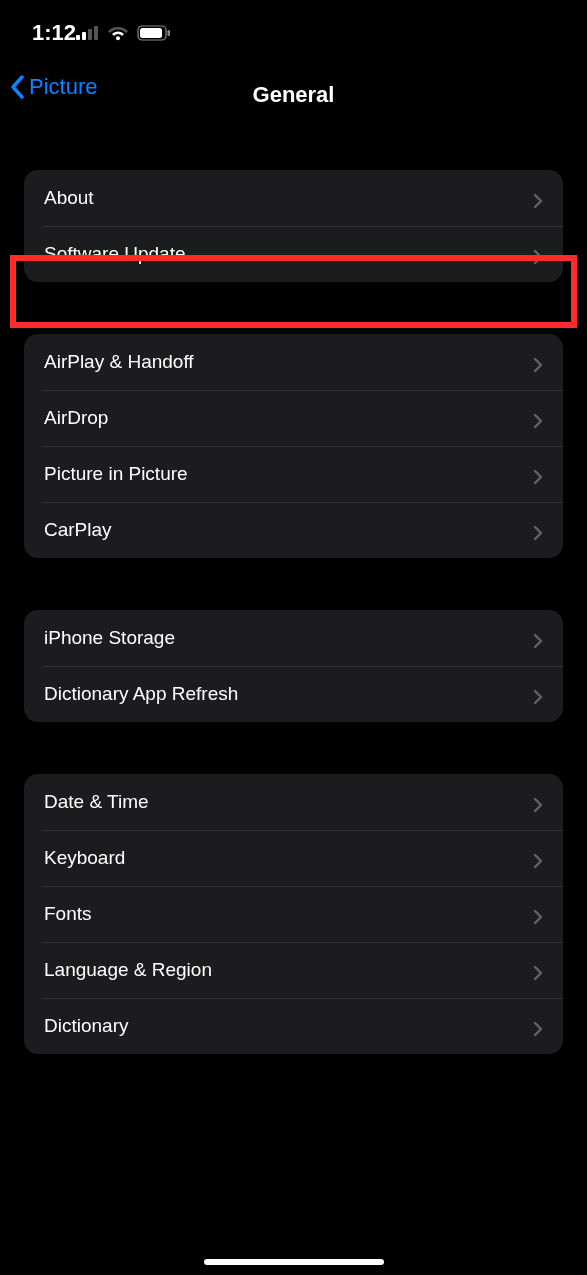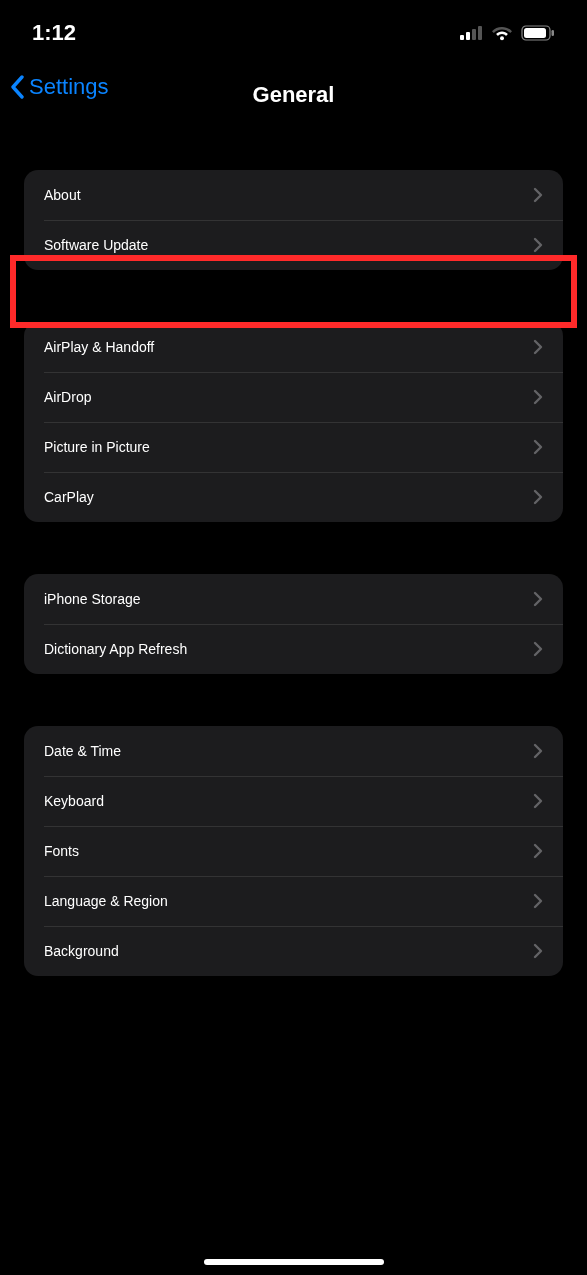--- a/index.html
+++ b/index.html
@@ -12,21 +12,20 @@
   body {
     width: 587px;
     height: 1275px;
     background: #000;
     color: #fff;
     overflow: hidden;
     position: relative;
   }
   .status-bar {
     display: flex;
-    justify-content: space-between;
     align-items: center;
     padding: 16px 32px 10px 32px;
     height: 60px;
   }
   .status-time {
     font-size: 22px;
     font-weight: 600;
   }
   .status-icons {
     display: flex;
@@ -56,24 +55,24 @@
     margin-top: 16px;
   }
   .section {
     background: #1c1c1e;
     margin: 0 24px 52px 24px;
     border-radius: 14px;
     overflow: hidden;
   }
   .row {
     display: flex;
-    align-items: flex-start;
+    align-items: flex-end;
     justify-content: space-between;
     padding: 17px 20px 17px 20px;
-    font-size: 14px;
+    font-size: 19px;
     font-weight: 400;
     position: relative;
   }
   .row + .row::before {
     content: "";
     position: absolute;
     top: 0;
     left: 20px;
     right: 0;
     height: 1px;
@@ -122,21 +121,21 @@
       <rect x="30.5" y="5" width="2.5" height="6" rx="1.2" fill="#888"></rect>
     </svg>
   </div>
 </div>
 
 <div class="nav-bar">
   <div class="back-button">
     <svg width="15" height="24" viewBox="0 0 15 24">
       <polyline points="12,2 3,12 12,22" fill="none" stroke="#0a84ff" stroke-width="3.4" stroke-linecap="round" stroke-linejoin="round"></polyline>
     </svg>
-    <span>Settings</span>
+    <span>Picture</span>
   </div>
   <div class="nav-title">General</div>
 </div>
 
 <div class="section">
   <div class="row">
     <span>About</span>
     <svg class="chev" width="10" height="16" viewBox="0 0 10 16">
         <polyline points="2,2 8,8 2,14" fill="none" stroke="#636366" stroke-width="2.4" stroke-linecap="round" stroke-linejoin="round"></polyline>
       </svg>
@@ -210,21 +209,21 @@
         <polyline points="2,2 8,8 2,14" fill="none" stroke="#636366" stroke-width="2.4" stroke-linecap="round" stroke-linejoin="round"></polyline>
       </svg>
   </div>
   <div class="row">
     <span>Language &amp; Region</span>
     <svg class="chev" width="10" height="16" viewBox="0 0 10 16">
         <polyline points="2,2 8,8 2,14" fill="none" stroke="#636366" stroke-width="2.4" stroke-linecap="round" stroke-linejoin="round"></polyline>
       </svg>
   </div>
   <div class="row">
-    <span>Background</span>
+    <span>Dictionary</span>
     <svg class="chev" width="10" height="16" viewBox="0 0 10 16">
         <polyline points="2,2 8,8 2,14" fill="none" stroke="#636366" stroke-width="2.4" stroke-linecap="round" stroke-linejoin="round"></polyline>
       </svg>
   </div>
 </div>
 
 <div class="highlight-box" style="top:255px;left:10px;width:567px;height:73px;"></div>
 
 <div class="home-indicator"></div>
 

